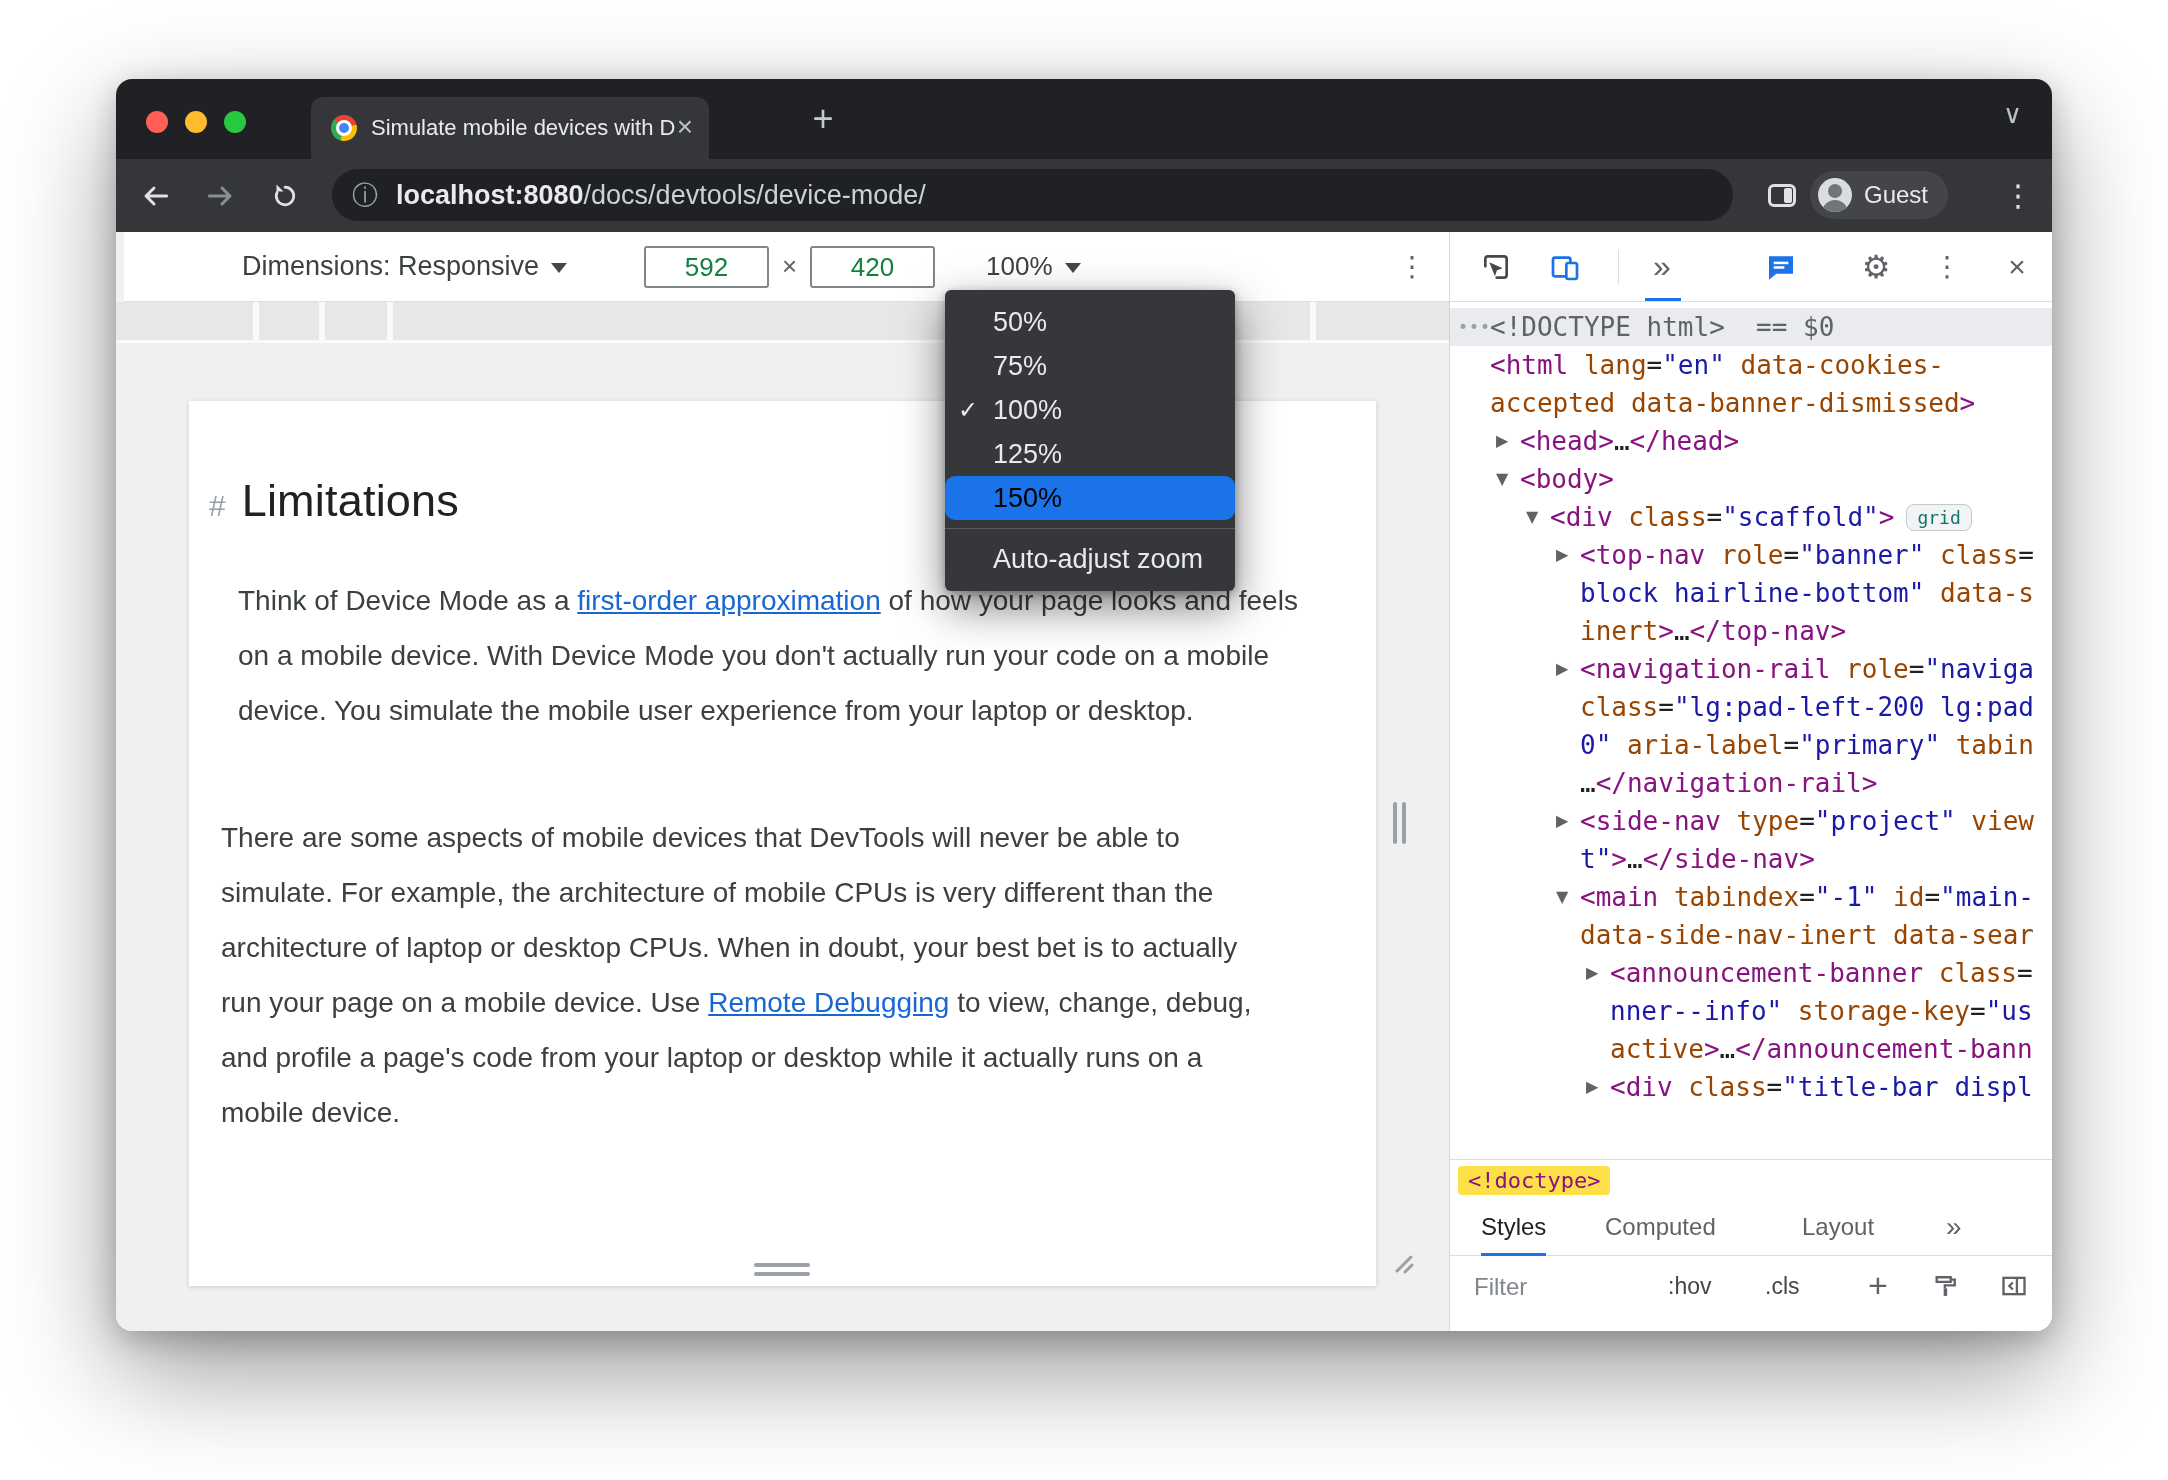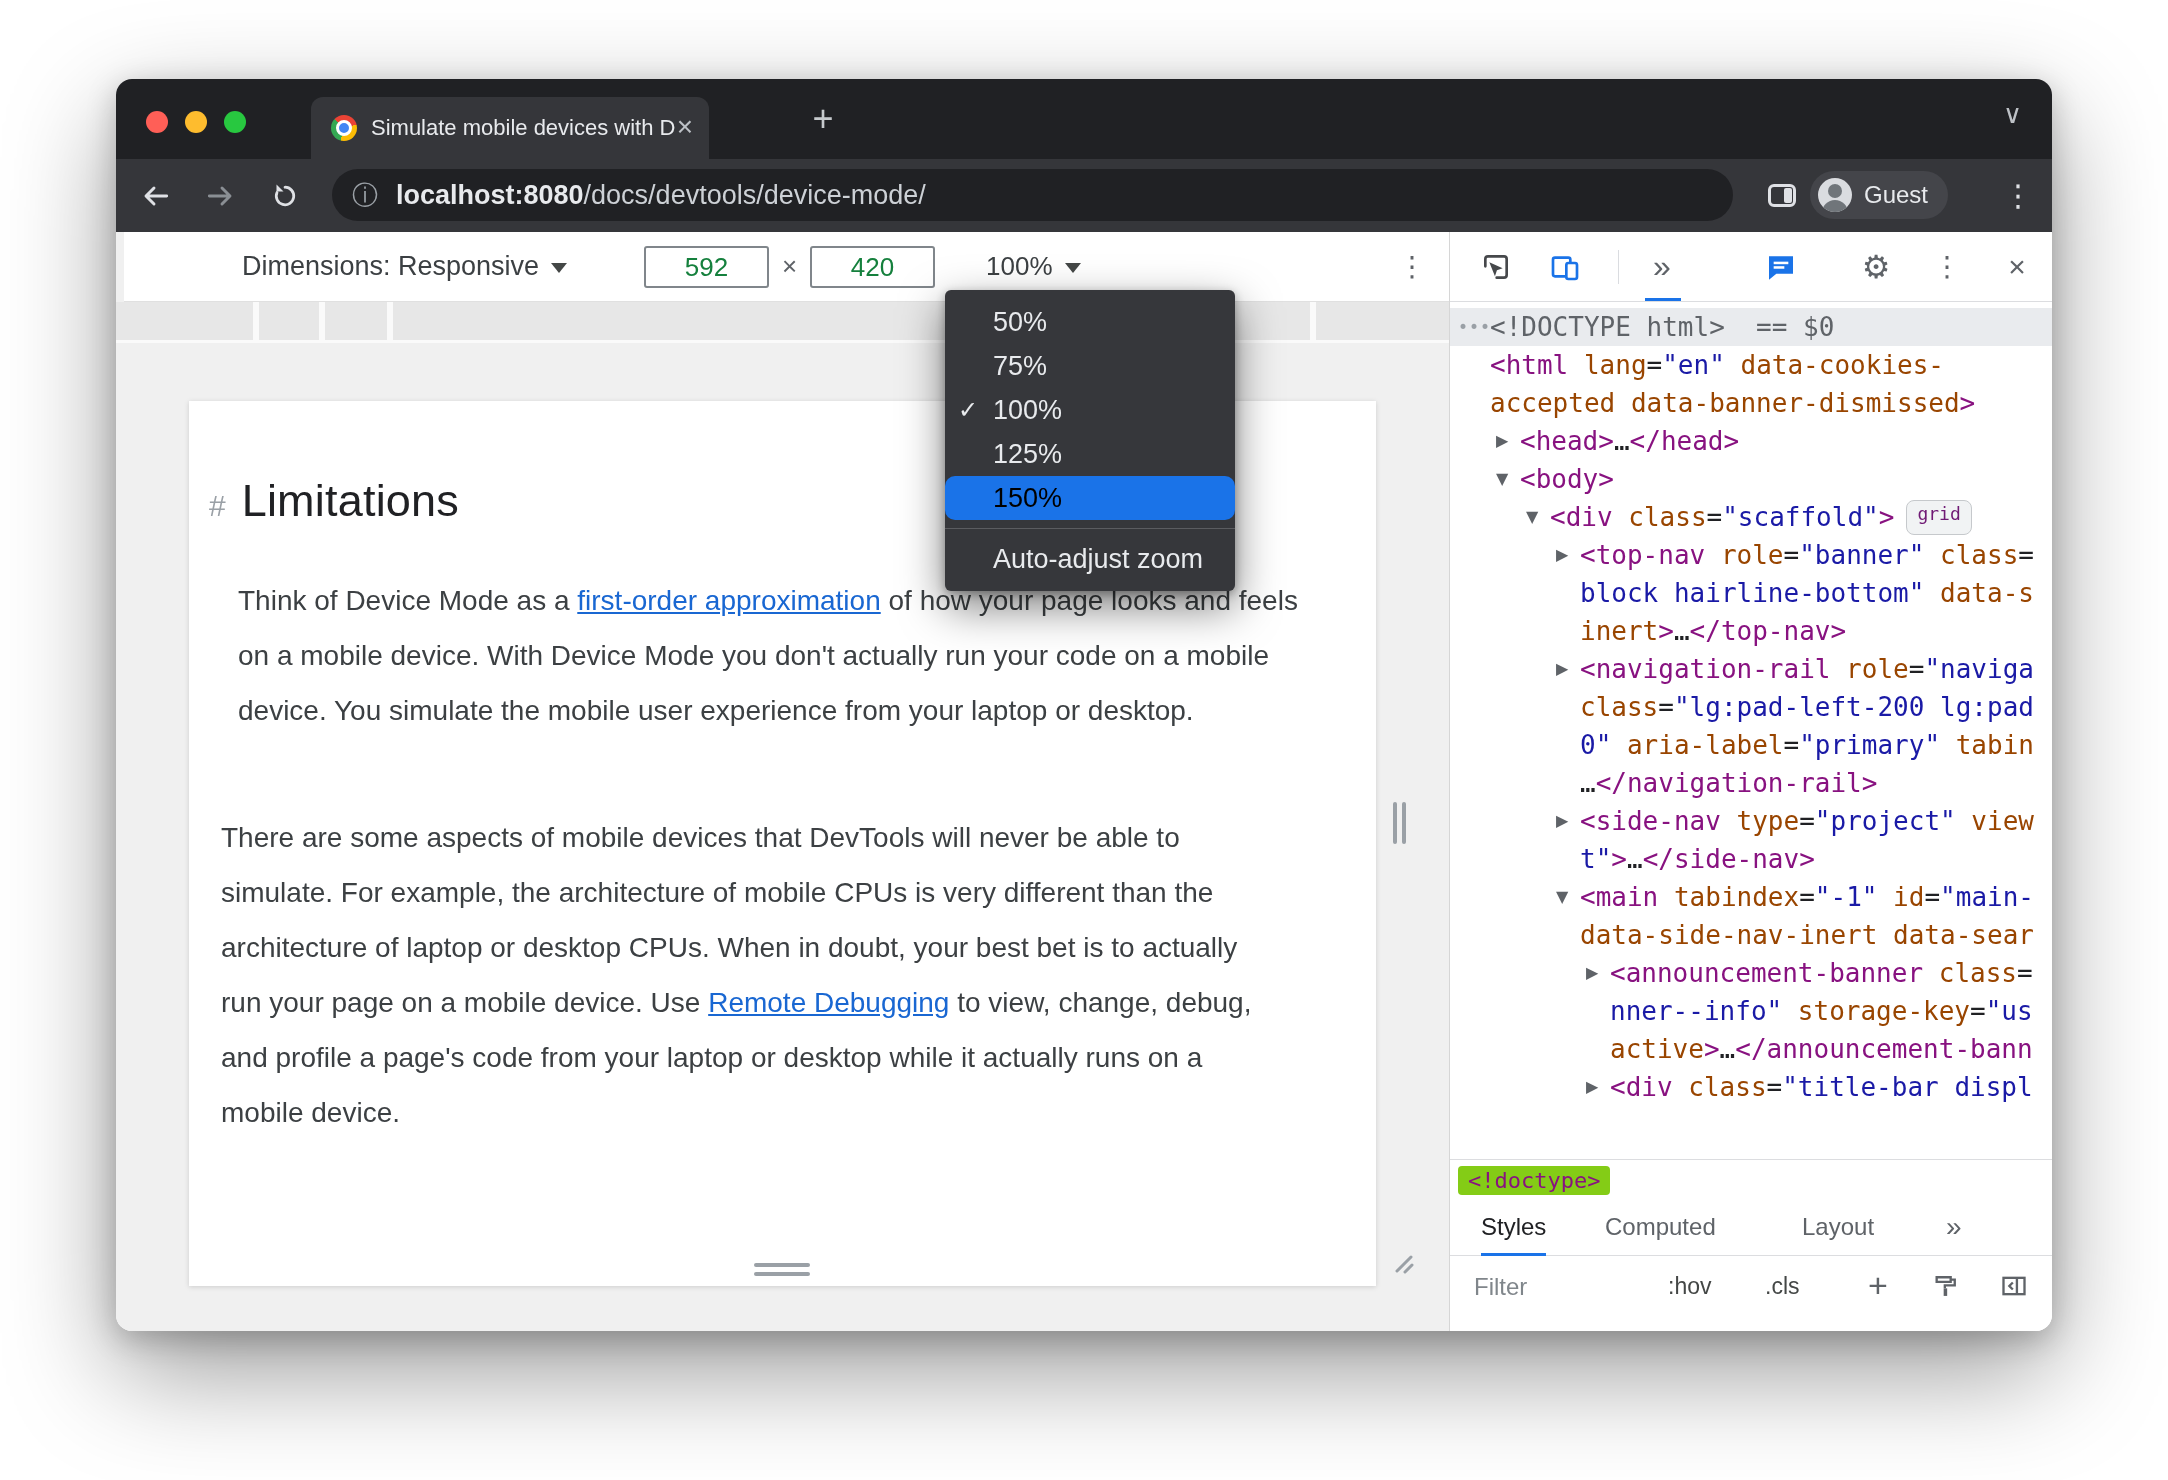--- a/index.html
+++ b/index.html
@@ -82,24 +82,24 @@
   .active-underline{position:absolute;left:195px;bottom:0;width:36px;height:3px;background:#1a73e8;}
   .dom{position:absolute;left:0;top:70px;right:0;height:857px;overflow:hidden;padding-top:6px;
     font-family:"DejaVu Sans Mono",monospace;font-size:26px;color:#202124;}
   .dom-line{position:relative;height:38px;line-height:38px;white-space:pre;overflow:hidden;display:flex;align-items:center;}
   .dom-line.sel{background:#e9ebee;}
   .gutter{flex:none;height:1px;}
   .arrow{flex:none;width:24px;font-size:16px;color:#5f6368;font-family:"DejaVu Sans",sans-serif;}
   .dots3{position:absolute;left:8px;top:0;line-height:38px;color:#9aa0a6;font-size:17px;letter-spacing:1px;font-family:"DejaVu Sans",sans-serif;}
   .s-tag{color:#881280}.s-attr{color:#994500}.s-val{color:#1a1aa6}.s-plain{color:#202124}
   .s-doctype{color:#5f6368}.s-eq{color:#5f6368}
-  .badge{flex:none;margin-left:12px;padding:0 10px;height:35px;line-height:25px;box-sizing:border-box;
-    background:#f1f3f4;border:1px solid #c6c9cc;border-radius:8px;color:#701a75;font-size:18px;}
+  .badge{flex:none;margin-left:12px;padding:0 10px;height:27px;line-height:25px;box-sizing:border-box;
+    background:#f1f3f4;border:1px solid #c6c9cc;border-radius:8px;color:#0f766e;font-size:18px;}
   .crumbs{position:absolute;left:0;top:927px;right:0;height:41px;border-top:1px solid #dcdde0;background:#fff;display:flex;align-items:center;padding-left:8px;box-sizing:border-box;}
-  .crumb{background:#84cc16;color:#881280;font-family:"DejaVu Sans Mono",monospace;font-size:22px;padding:2px 10px;border-radius:4px;}
+  .crumb{background:#fde047;color:#881280;font-family:"DejaVu Sans Mono",monospace;font-size:22px;padding:2px 10px;border-radius:4px;}
   .dt-tabs{position:absolute;left:0;top:968px;right:0;height:56px;border-bottom:1px solid #dcdde0;background:#fff;box-sizing:border-box;}
   .dt-tab{position:absolute;top:0;height:56px;line-height:54px;font-size:24px;color:#5f6368;box-sizing:border-box;}
   .dt-tab.active{color:#202124;border-bottom:3px solid #1a73e8;}
   .t-styles{left:31px}.t-computed{left:155px}.t-layout{left:352px}
   .t-more{left:496px;font-size:28px;color:#5f6368;}
   .dt-filter{position:absolute;left:0;top:1024px;right:0;height:61px;background:#fff;}
   .filter-text{position:absolute;left:24px;top:0;line-height:61px;font-size:24px;color:#80868b;}
   .hov{position:absolute;left:218px;top:0;line-height:61px;font-size:23px;color:#444746;}
   .cls{position:absolute;left:315px;top:0;line-height:61px;font-size:23px;color:#444746;}
   .plus{position:absolute;left:418px;top:0;line-height:58px;font-size:34px;color:#5f6368;}

